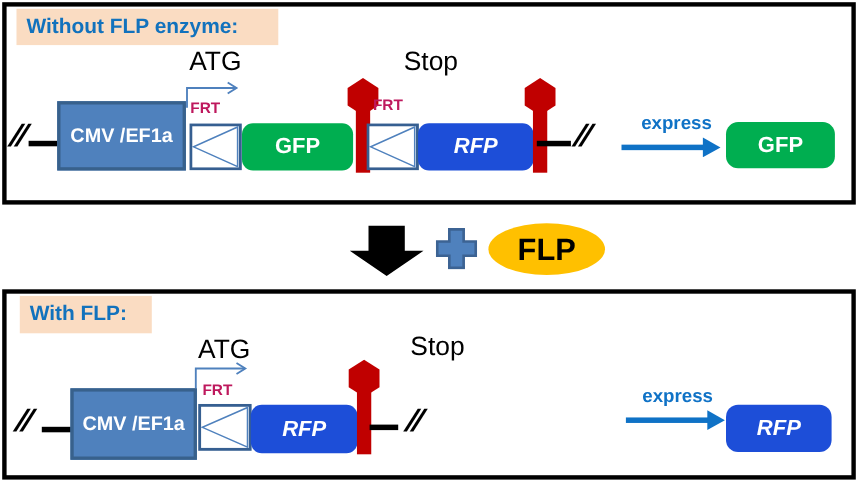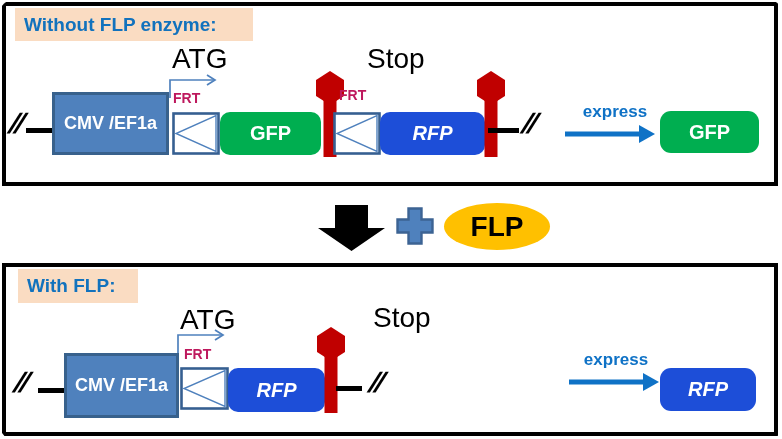--- a/index.html
+++ b/index.html
@@ -1,35 +1,34 @@
 <!DOCTYPE html>
 <html><head>
 <meta charset="utf-8">
 <style>
   * { margin:0; padding:0; box-sizing:border-box; }
   html,body { background:#fff; }
   body { font-family:"Liberation Sans", sans-serif; }
   #stage {
     position:relative; width:782px; height:439px; background:#ffffff;
     overflow:hidden;
-    border-radius:13px;
   }
   .abs { position:absolute; }
   .panel {
     position:absolute; left:2px; width:776px;
     border:4px solid #000000; background:#ffffff;
   }
   #panel-top { top:2px; height:184px; }
   #panel-bottom { top:263px; height:173px; }
   .panel-title {
     position:absolute; background:#FADCC2; color:#1272BD;
     font-weight:bold; font-size:19px; line-height:33px; padding-left:9px;
     white-space:nowrap;
   }
-  .codon-label { position:absolute; font-size:28px; color:#000; white-space:nowrap; }
+  .codon-label { position:absolute; font-size:24px; color:#000; white-space:nowrap; }
   .frt-label { position:absolute; font-size:14px; font-weight:bold; color:#be185d; white-space:nowrap; }
   .promoter-box {
     position:absolute; background:#4F81BD; border:3px solid #38618C;
     color:#fff; font-weight:bold; font-size:18px; line-height:1.3;
     display:flex; flex-direction:row; align-items:center; justify-content:center;
     text-align:center;
   }
   .gene-box {
     position:absolute; color:#fff; font-weight:bold; font-size:20px;
     display:flex; align-items:center; justify-content:center;

